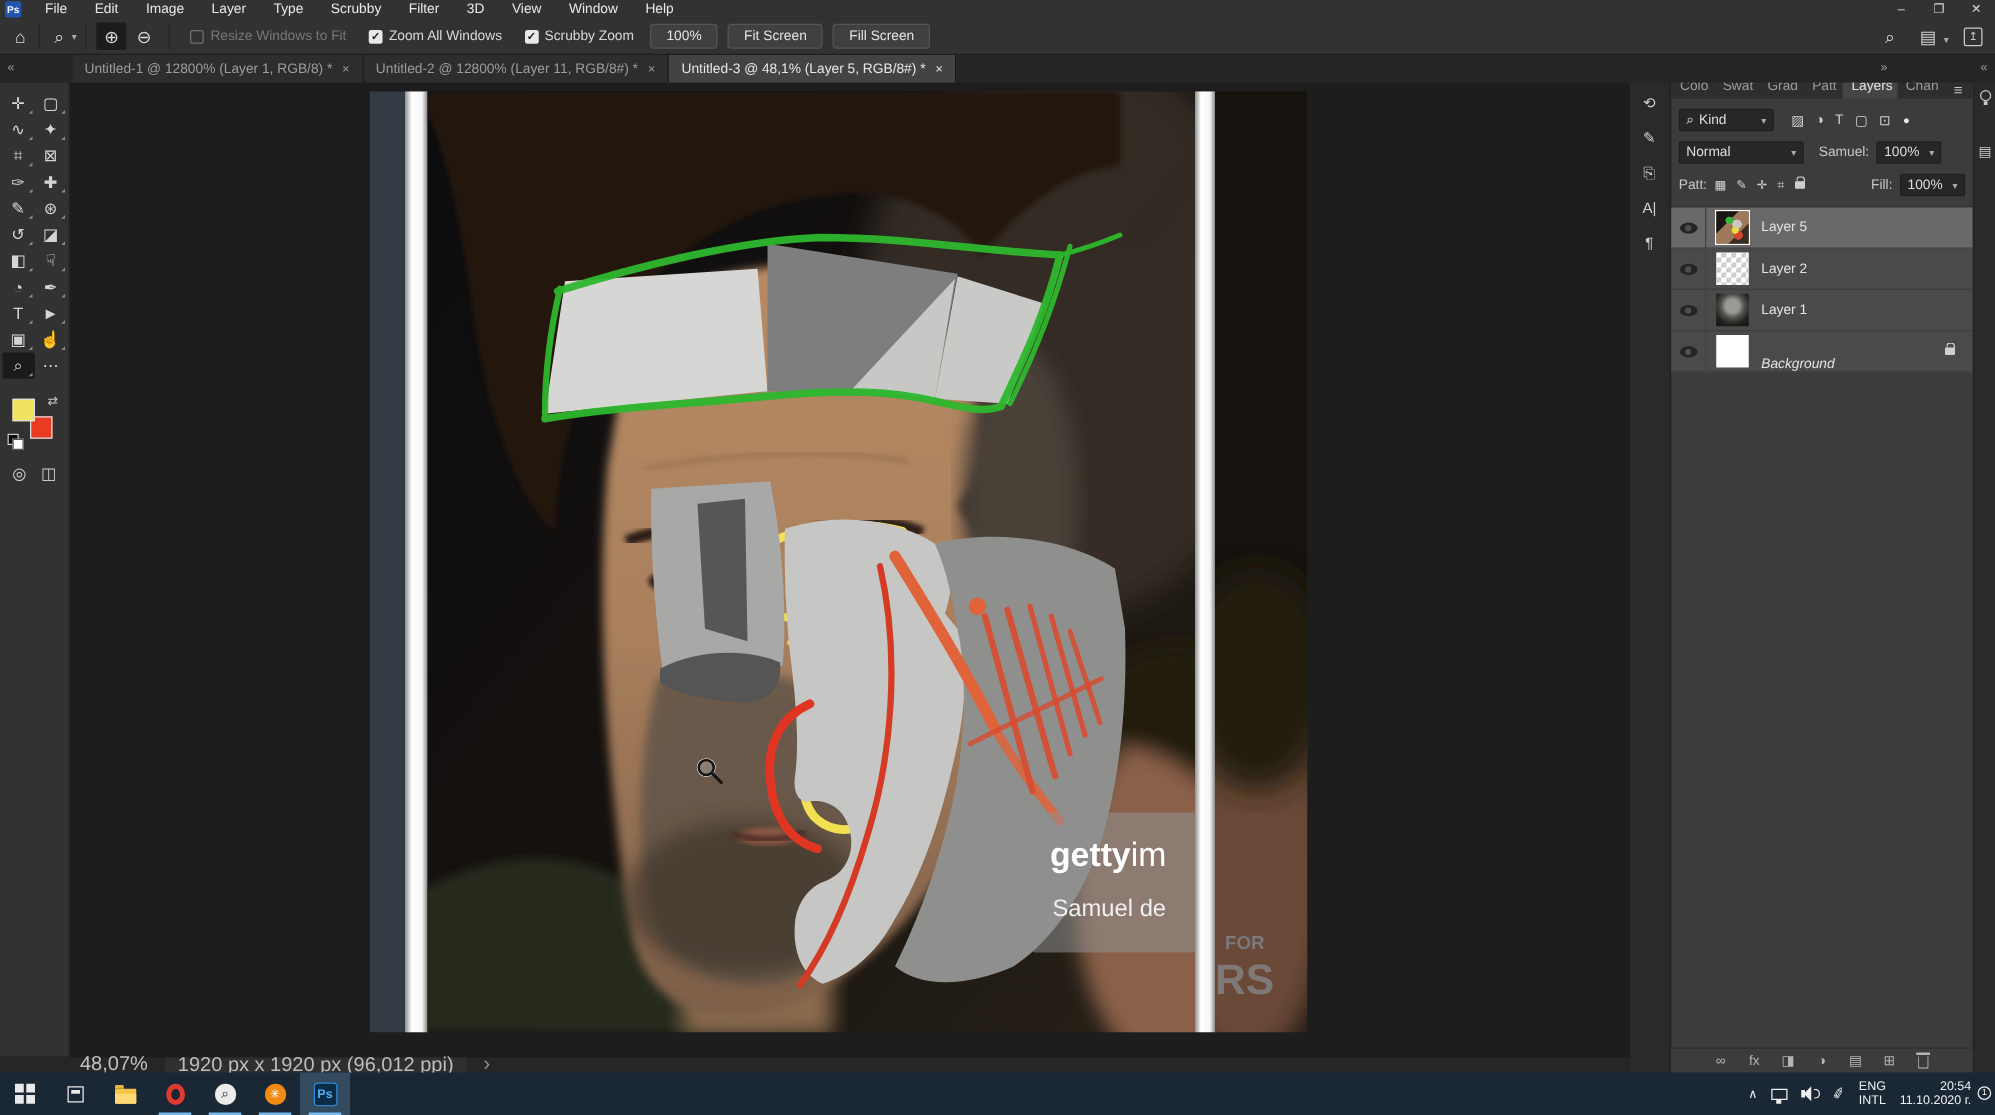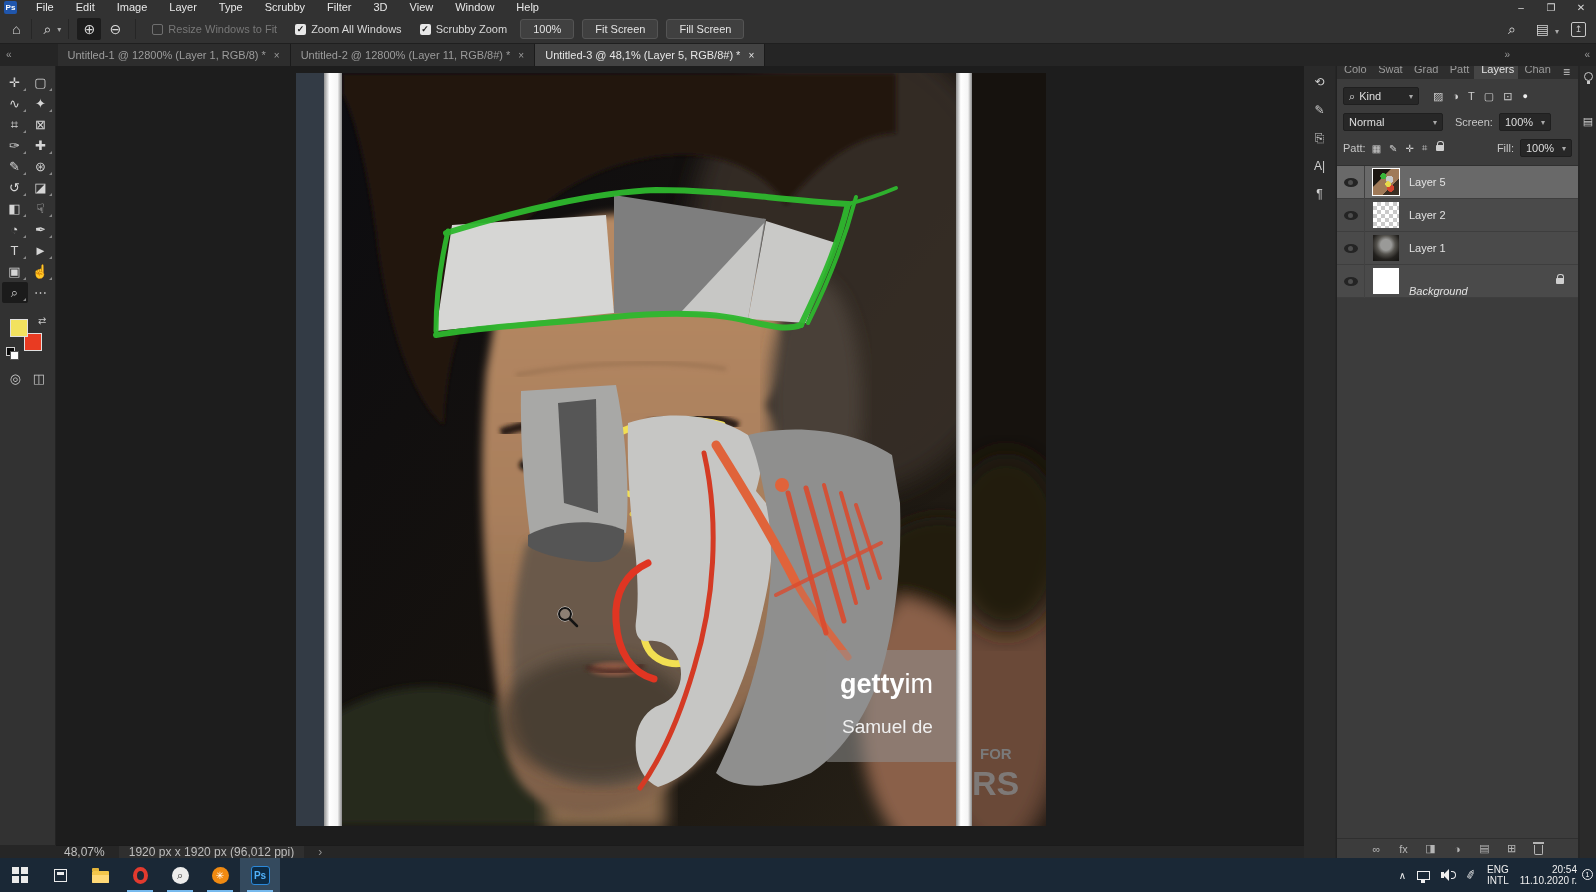--- a/index.html
+++ b/index.html
@@ -63,21 +63,21 @@
   .sw.bg{left:24px;top:18px;z-index:1;}
   .swapic{position:absolute;left:38px;top:0;font-size:10px;color:#c9c9c9;}
   .defsw{position:absolute;left:6px;top:32px;width:9px;height:9px;border:1px solid #cfcfcf;background:#0a0a0a;}
   .defsw::after{content:"";position:absolute;left:3px;top:3px;width:7px;height:7px;background:#fff;border:1px solid #555;}
   .modeicons{display:flex;justify-content:space-around;padding:6px 4px 0 4px;font-size:13px;color:#c9c9c9;}
 
   
   .pasteboard{position:absolute;left:56px;top:66px;width:1248px;height:779px;background:#1d1d1d;z-index:1;}
   .document{position:absolute;left:296px;top:73px;width:750px;height:753px;z-index:2;}
   .statusbar{position:absolute;left:56px;top:845px;width:1248px;height:13px;background:#262626;
-             border-top:1px solid #1b1b1b;display:flex;align-items:center;font-size:12px;color:#c0c0c0;z-index:21;}
+             border-top:1px solid #1b1b1b;display:flex;align-items:center;font-size:16px;color:#c0c0c0;z-index:21;}
   .sb-zoom{margin-left:8px;}
   .sb-field{margin-left:14px;background:#2f2f2f;padding:0 10px;height:13px;line-height:13px;color:#bdbdbd;}
   .sb-ch{margin-left:14px;color:#8f8f8f;}
 
   
   .ldock{position:absolute;left:1304px;top:66px;width:31px;height:792px;background:#2a2a2a;z-index:20;
          display:flex;flex-direction:column;align-items:center;padding-top:4px;}
   .ldock .cell{width:26px;height:24px;display:flex;align-items:center;justify-content:center;
                color:#cfcfcf;font-size:12px;margin-bottom:4px;border-radius:2px;}
   .rdock{position:absolute;left:1580px;top:66px;width:16px;height:792px;background:#2a2a2a;z-index:20;
@@ -568,21 +568,21 @@
           <span>⊡</span>
 
       </span>
       <span class="fdot">●</span>
     </div>
     <div class="prow">
       <span class="fld" style="width:100px">
         <span>Normal</span>
         <span class="caret">▾</span>
       </span>
-      <span style="margin-left:6px">Screen:</span>
+      <span style="margin-left:6px">Samuel:</span>
       <span class="fld" style="width:52px">
         <span>100%</span>
         <span class="caret">▾</span>
       </span>
     </div>
     <div class="prow">
       <span>Patt:</span>
       <span class="lockics">
 
           <span>▦</span>

